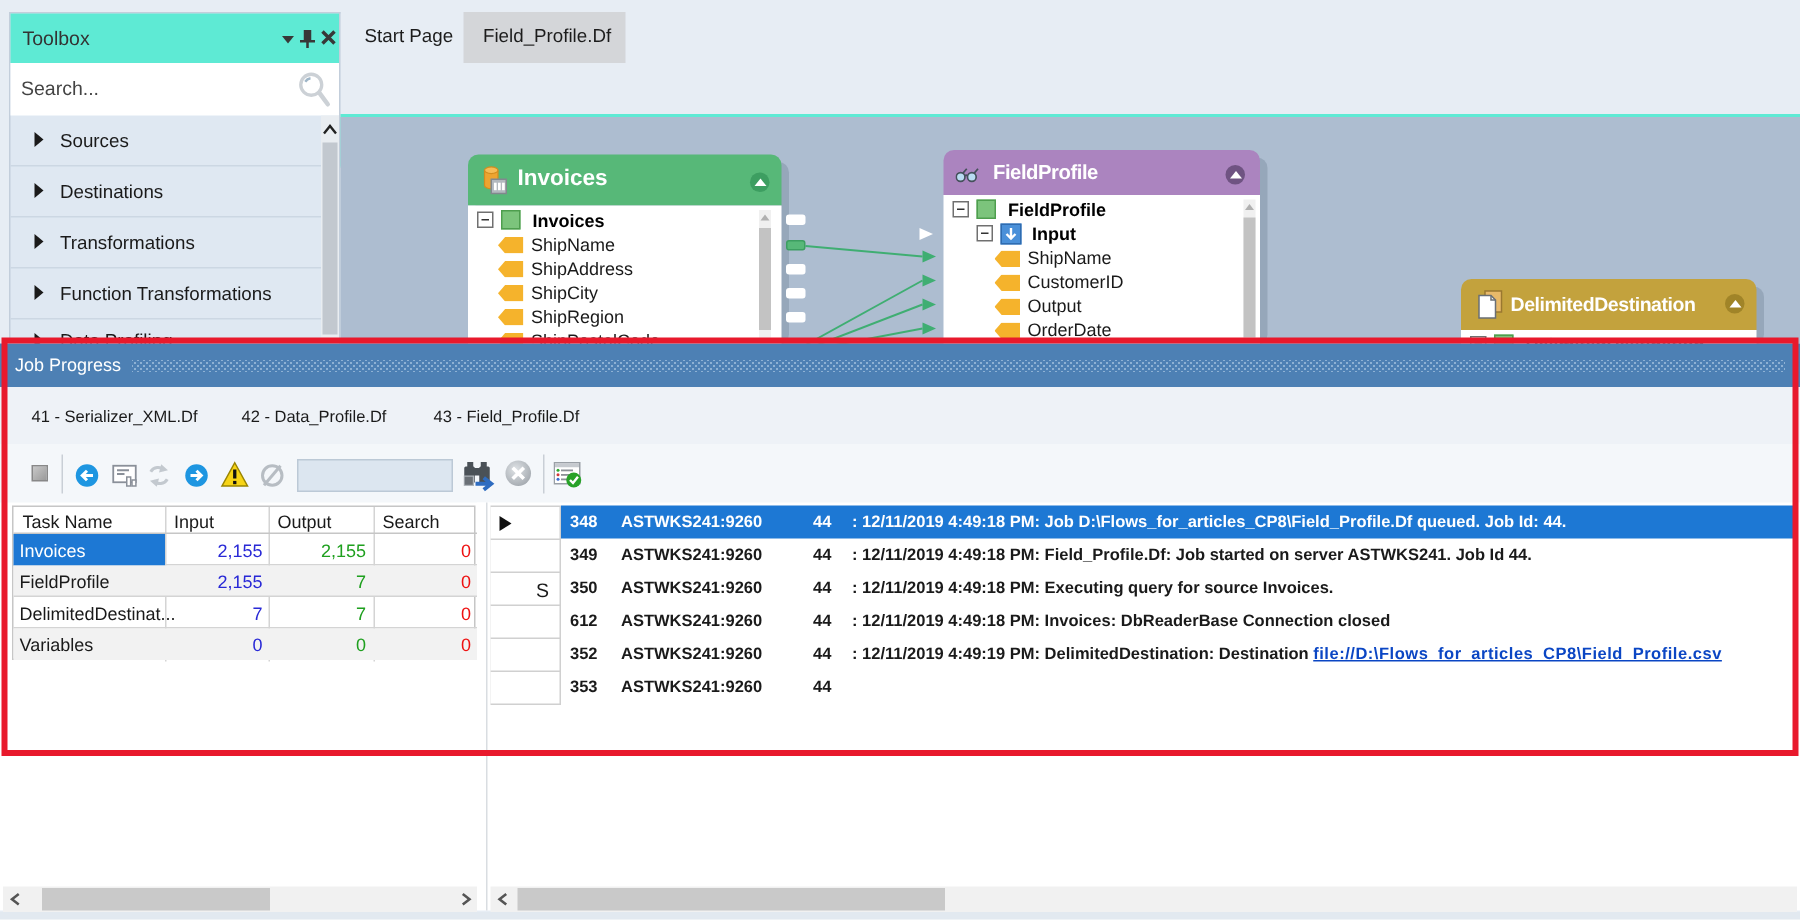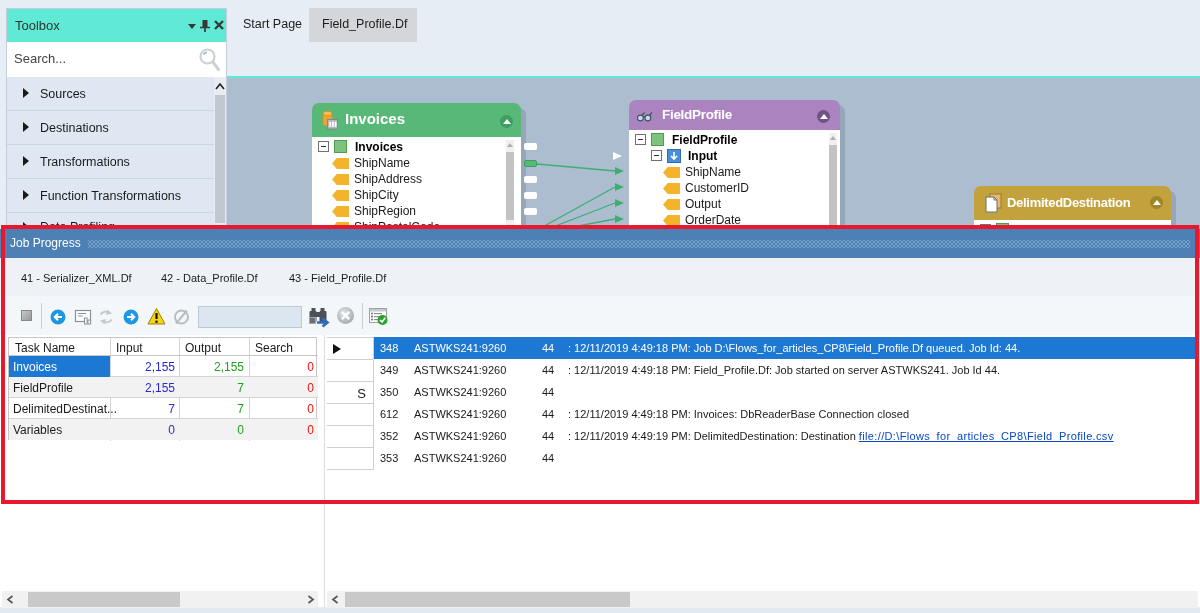--- a/index.html
+++ b/index.html
@@ -51,21 +51,21 @@
   background-image:radial-gradient(#8db1d4 0.65px, transparent 0.8px), radial-gradient(#8db1d4 0.65px, transparent 0.8px);
   background-size:4px 4px; background-position:0 0, 2px 2px; }
 #jp-tabs { left:0; top:258px; width:1200px; height:38px; background:#eef2f7; }
 .jtab { position:absolute; top:4px; height:34px; font-size:11px; color:#1a1a1a; }
 #jtab-active { position:absolute; left:408px; top:4px; width:129px; height:34px; background:#4b7cb8; color:#fff; font-size:11px; letter-spacing:-0.3px; }
 #jp-toolbar { left:0; top:296px; width:1200px; height:39px; background:#f4f7fa; }
 #jp-input { position:absolute; left:198px; top:10px; width:104px; height:22px; background:#dce6f0; border:1px solid #bcc9d6; }
 .tt-cell { position:absolute; font-size:12px; overflow:hidden; white-space:nowrap; }
 .num-b { color:#2929d6; } .num-g { color:#1fa01f; } .num-r { color:#ee1111; }
 .gut-cell { position:absolute; left:0; width:48px; height:22px; border:1px solid #d0d0d0; border-top:none; background:#fff; }
-.log-row { position:absolute; left:374px; width:823px; height:22px; font-size:11px; white-space:nowrap; }
+.log-row { position:absolute; left:374px; width:823px; height:22px; font-size:11px; white-space:nowrap;font-weight:bold; }
 .log-sel { background:#1d78d4; color:#fff; }
 .lcell { position:absolute; top:5px; }
 
 
 .hscroll { position:absolute; height:17px; background:#f1f1f1; }
 .hthumb { position:absolute; top:1px; height:15px; background:#c9c9c9; }
 
 
 #redrect { left:1px; top:225px; width:1198px; height:279px; border:4px solid #e8192c; z-index:50; }
 </style>
@@ -532,20 +532,21 @@
 <div class="log-row" style="top:359px">
   <span class="lcell" style="left:6px">349</span>
   <span class="lcell" style="left:40px">ASTWKS241:9260</span>
   <span class="lcell" style="left:168px">44</span>
   <span class="lcell" style="left:194px">:  12/11/2019 4:49:18 PM: Field_Profile.Df: Job started on server ASTWKS241. Job Id 44.</span>
 </div>
 <div class="log-row" style="top:381px">
   <span class="lcell" style="left:6px">350</span>
   <span class="lcell" style="left:40px">ASTWKS241:9260</span>
   <span class="lcell" style="left:168px">44</span>
+  <span class="lcell" style="left:194px">:  12/11/2019 4:49:18 PM: Executing query for source Invoices.</span>
 </div>
 <div class="log-row" style="top:403px">
   <span class="lcell" style="left:6px">612</span>
   <span class="lcell" style="left:40px">ASTWKS241:9260</span>
   <span class="lcell" style="left:168px">44</span>
   <span class="lcell" style="left:194px">:  12/11/2019 4:49:18 PM: Invoices: DbReaderBase Connection closed</span>
 </div>
 <div class="log-row" style="top:425px">
   <span class="lcell" style="left:6px">352</span>
   <span class="lcell" style="left:40px">ASTWKS241:9260</span>

